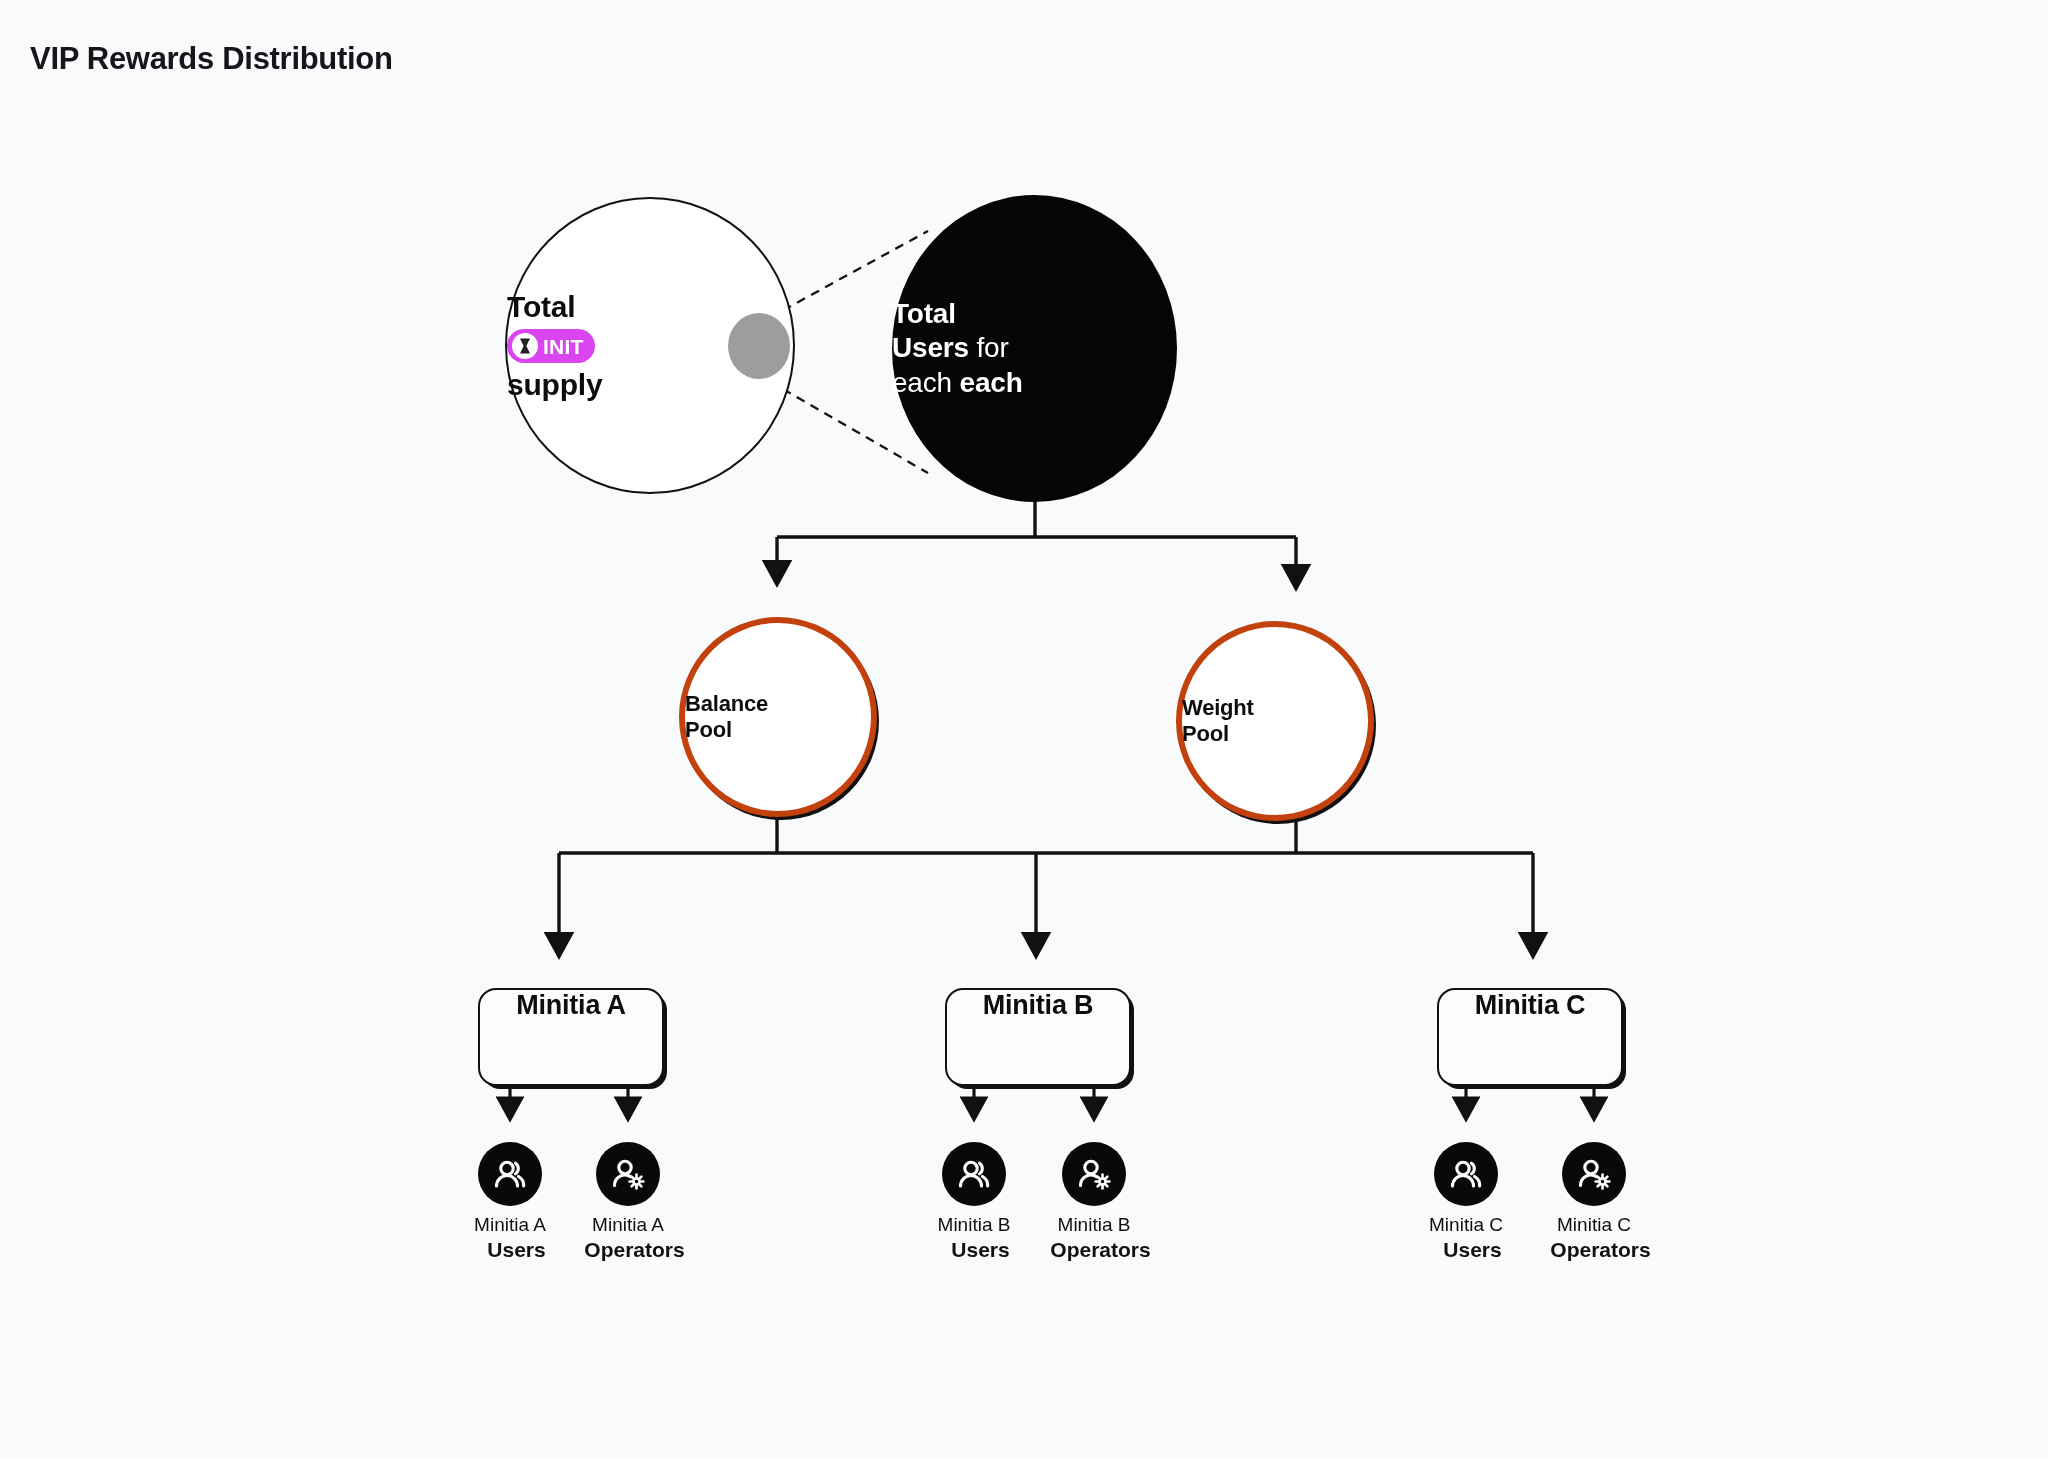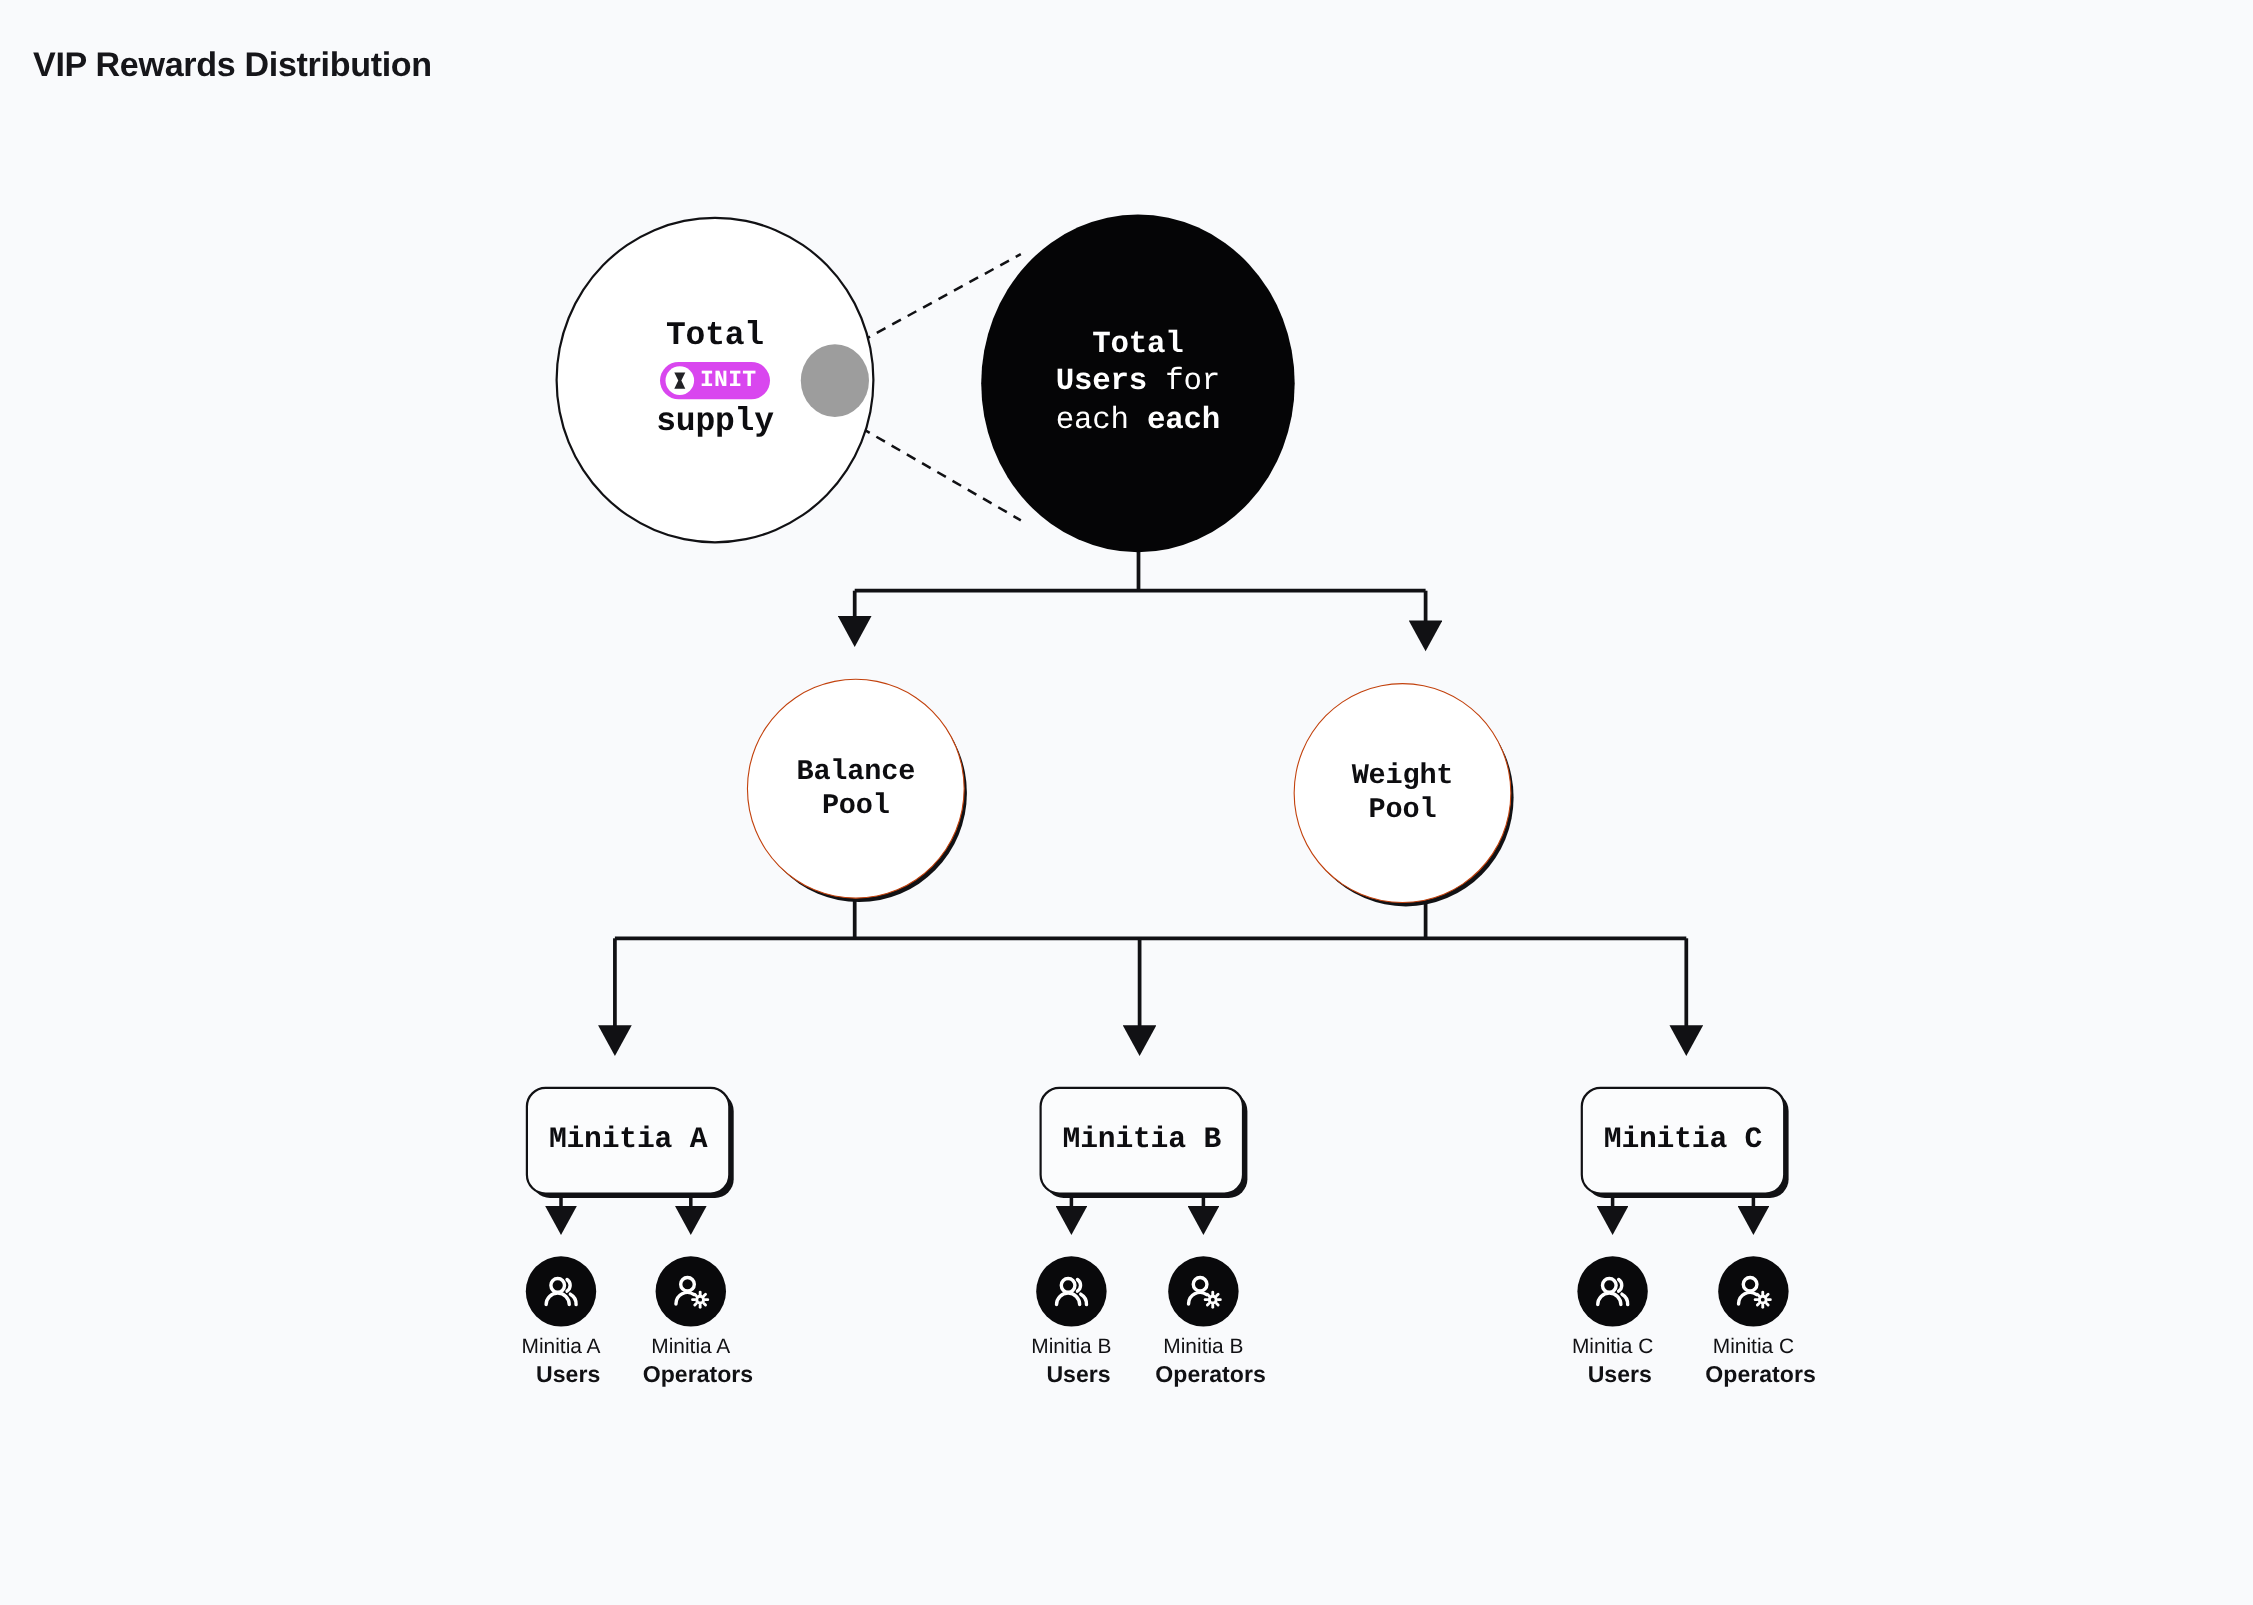--- a/index.html
+++ b/index.html
@@ -34,24 +34,23 @@
     letter-spacing: -0.3px;
     color: #16161a;
     white-space: nowrap;
   }
 
   
   .node {
     position: absolute;
     box-sizing: border-box;
     display: flex;
-    align-items: center;
+    align-items: flex-start;
     justify-content: center;
     text-align: center;
-    font-family: Liberation Mono, monospace;
   }
 
   
   .supply-circle {
     left: 505px;
     top: 197px;
     width: 290px;
     height: 297px;
     border-radius: 50%;
     background: #ffffff;
@@ -133,23 +132,23 @@
   }
   .w-bold   { font-weight: 700; }
   .w-light  { font-weight: 300; }
 
   
   .pool {
     width: 198px;
     height: 200px;
     border-radius: 50%;
     background: #ffffff;
-    border: 1px solid #c2410c;
+    border: 6px solid #c2410c;
     flex-direction: column;
-    font-size: 26px;
+    font-size: 22px;
     font-weight: 700;
     line-height: 1.18;
     letter-spacing: -0.2px;
     box-shadow: 3px 4px 0 -1px #111114;
     z-index: 3;
   }
   .pool-balance { left: 679px; top: 617px; }
   .pool-weight  { left: 1176px; top: 621px; }
 
   

